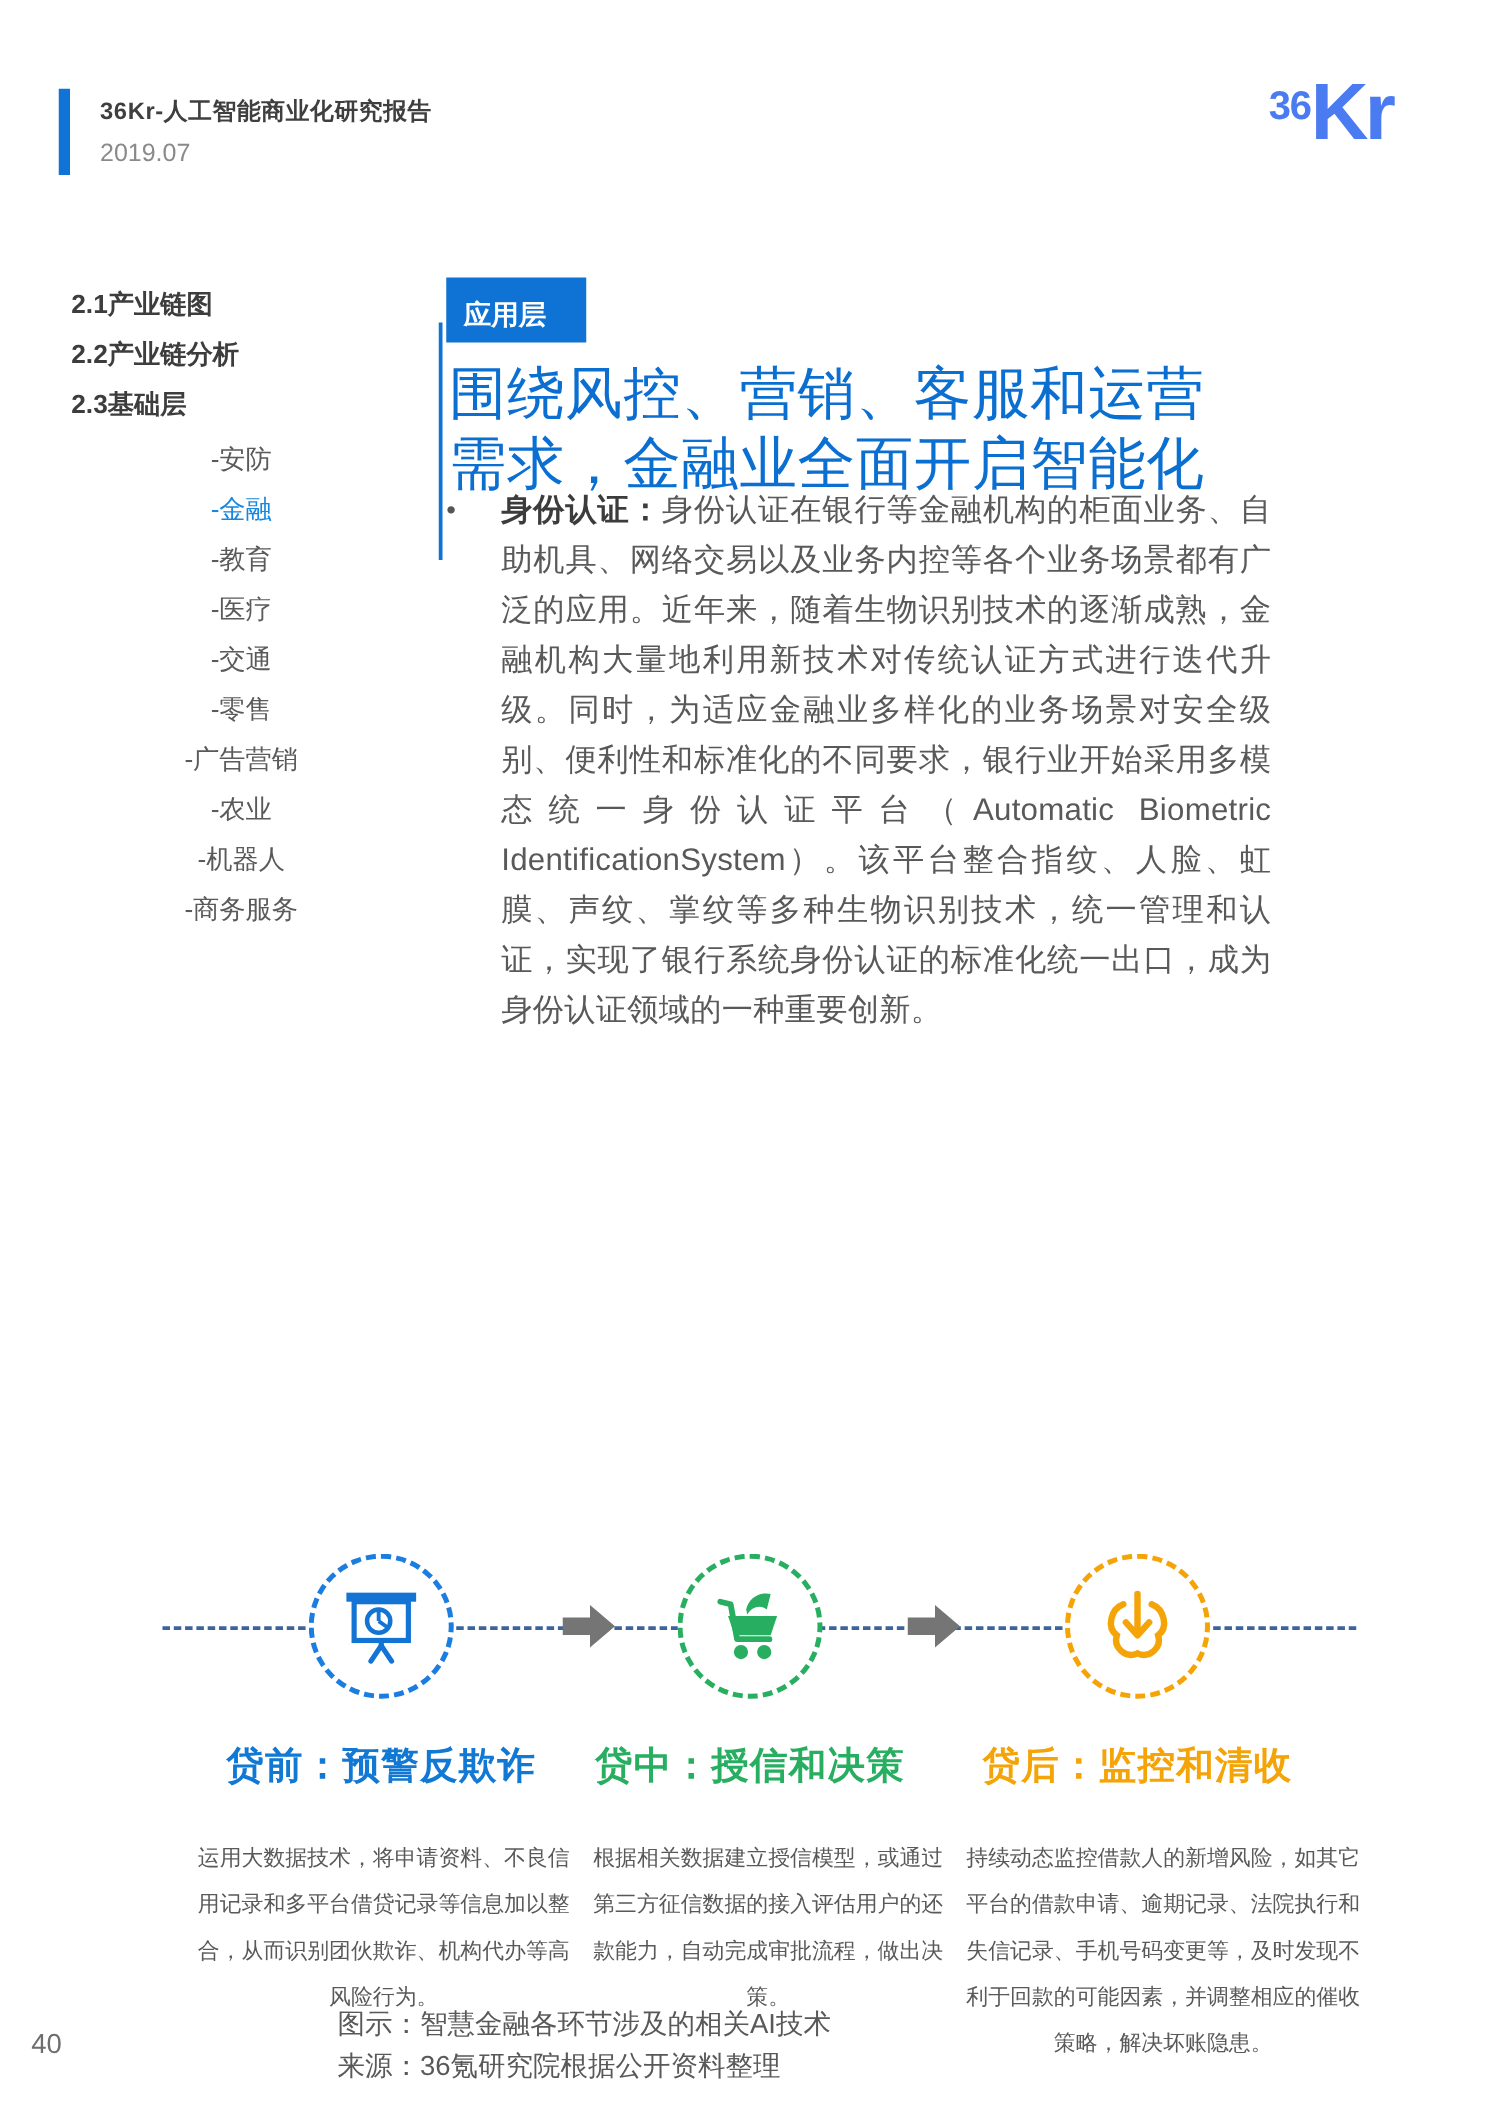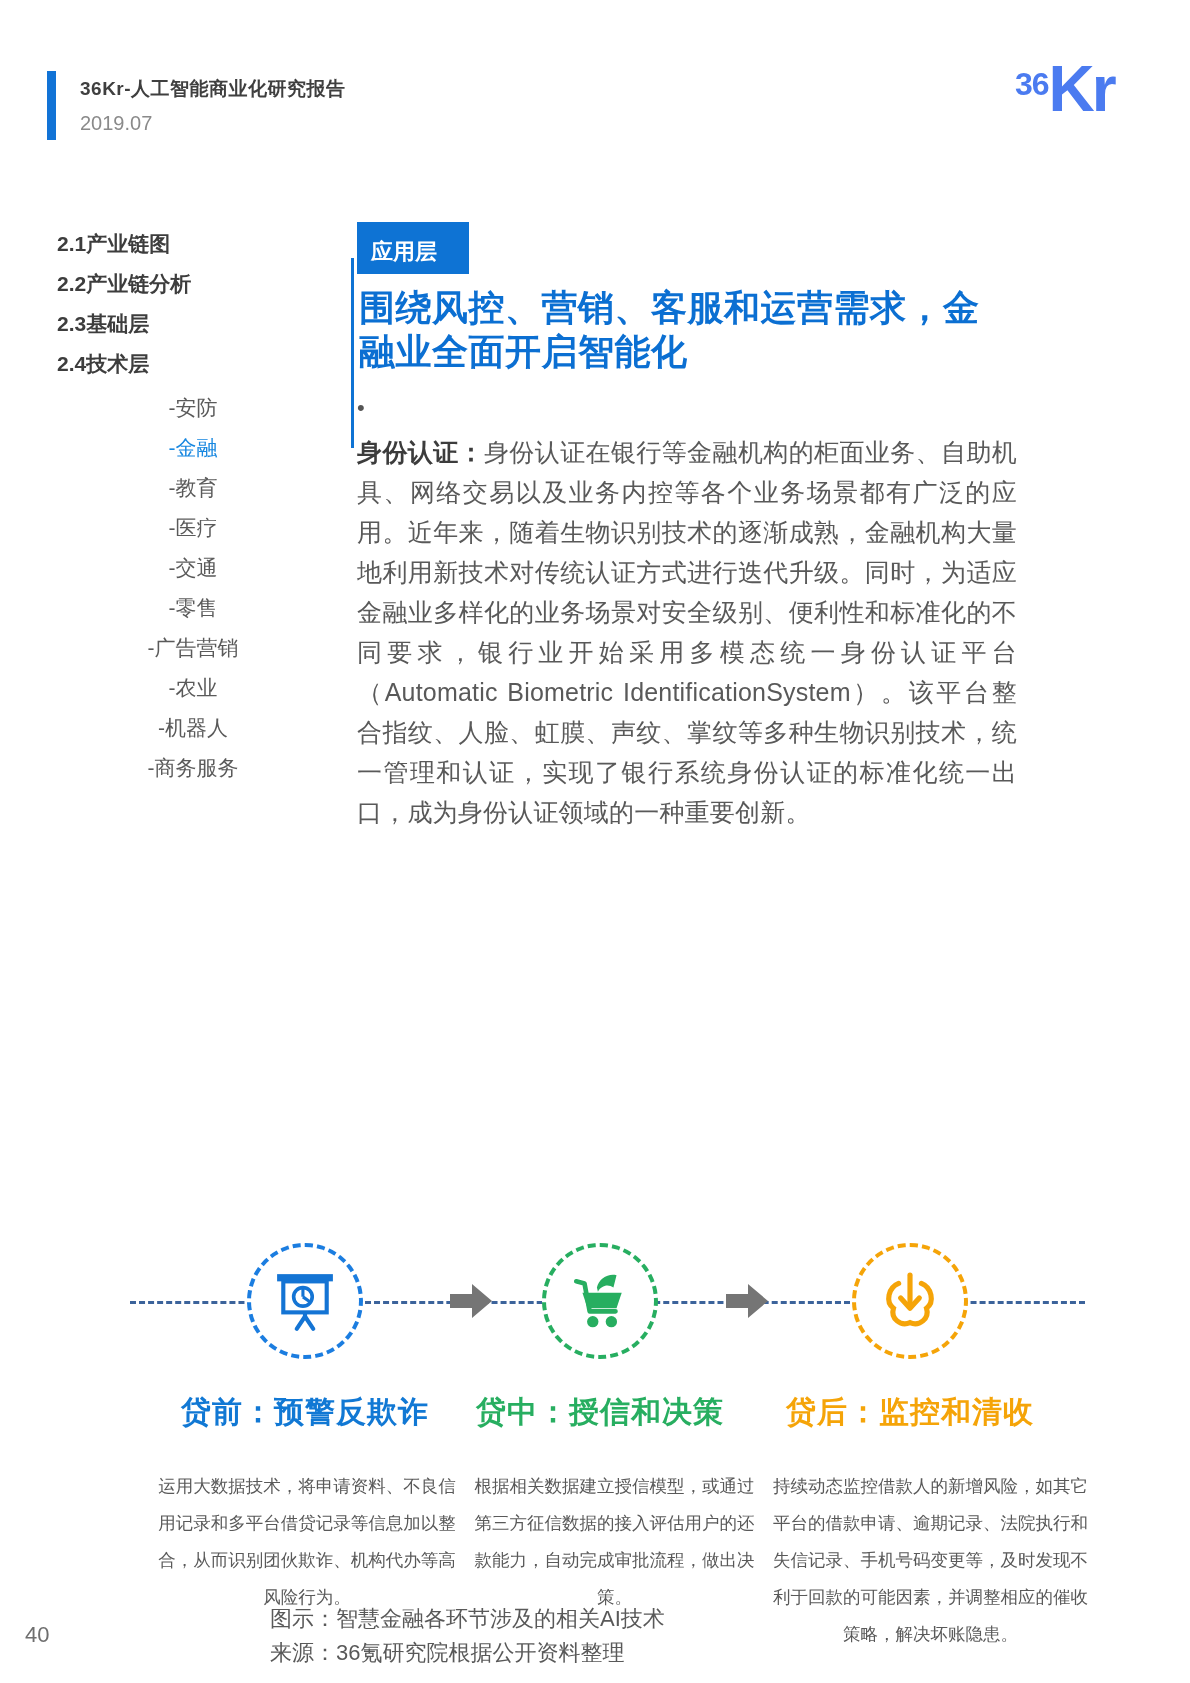--- a/index.html
+++ b/index.html
@@ -20,26 +20,26 @@
   .sidebar li { font-size:21px; line-height:40px; color:#3d3d3d; font-weight:bold; cursor:pointer; }
   .sidebar li.sub { font-weight:normal; color:#5a5a5a; padding-left:22px;text-align:center; }
   .sidebar li.active { color:#1787e0; }
   .sidebar li.gap { margin-top:4px; }
 
   
   .main-head { position:absolute; left:351px; top:222px; width:680px; }
   .head-line { position:absolute; left:0; top:36px; width:3px; height:190px; background:#0e73d4; }
   .tag { display:inline-block; margin-left:6px; background:#0e73d4; color:#ffffff;
          font-size:22px; font-weight:bold; padding:15px 32px 7px 14px; }
-  .title { margin:12px 0 0 8px; width:650px; font-size:36px; line-height:1.22; font-weight:bold;
+  .title { margin:12px 0 0 8px; width:650px; font-size:46px; line-height:1.22; font-weight:normal;
            color:#0b6fd2; letter-spacing:0.5px; }
 
   
   .bullets { position:absolute; left:357px; top:388px; width:660px; }
-  .bullet { display:flex; margin-bottom:10px;flex-direction:column; }
+  .bullet { display:flex; margin-bottom:10px; }
   .dot { width:44px; flex:0 0 44px; color:#555; font-size:22px; line-height:40px; }
   .dot::before { content:"•"; }
   .btext { flex:1; font-size:25px; line-height:40px; color:#595959; text-align:justify; letter-spacing:0.2px; }
   .btext b { color:#3c3c3c; }
 
   
   .flow-line { position:absolute; left:130px; top:1301px; width:955px; height:0;
                border-top:3px dashed #3c639b; }
   .stage-circle { position:absolute; top:1243px; width:116px; height:116px; border-radius:50%;
                   background:#fff; display:flex; align-items:center; justify-content:center; }
@@ -75,21 +75,20 @@
   <div class="hdr-date">2019.07</div>
   <div class="logo">
     <span class="l36">36</span>
     <span class="lkr">Kr</span>
   </div>
 
   <ul class="sidebar">
     <li>2.1产业链图</li>
     <li>2.2产业链分析</li>
     <li>2.3基础层</li>
-    <li>2.4技术层</li>
     <li class="sub gap">-安防</li>
     <li class="sub active">-金融</li>
     <li class="sub">-教育</li>
     <li class="sub">-医疗</li>
     <li class="sub">-交通</li>
     <li class="sub">-零售</li>
     <li class="sub">-广告营销</li>
     <li class="sub">-农业</li>
     <li class="sub">-机器人</li>
     <li class="sub">-商务服务</li>

